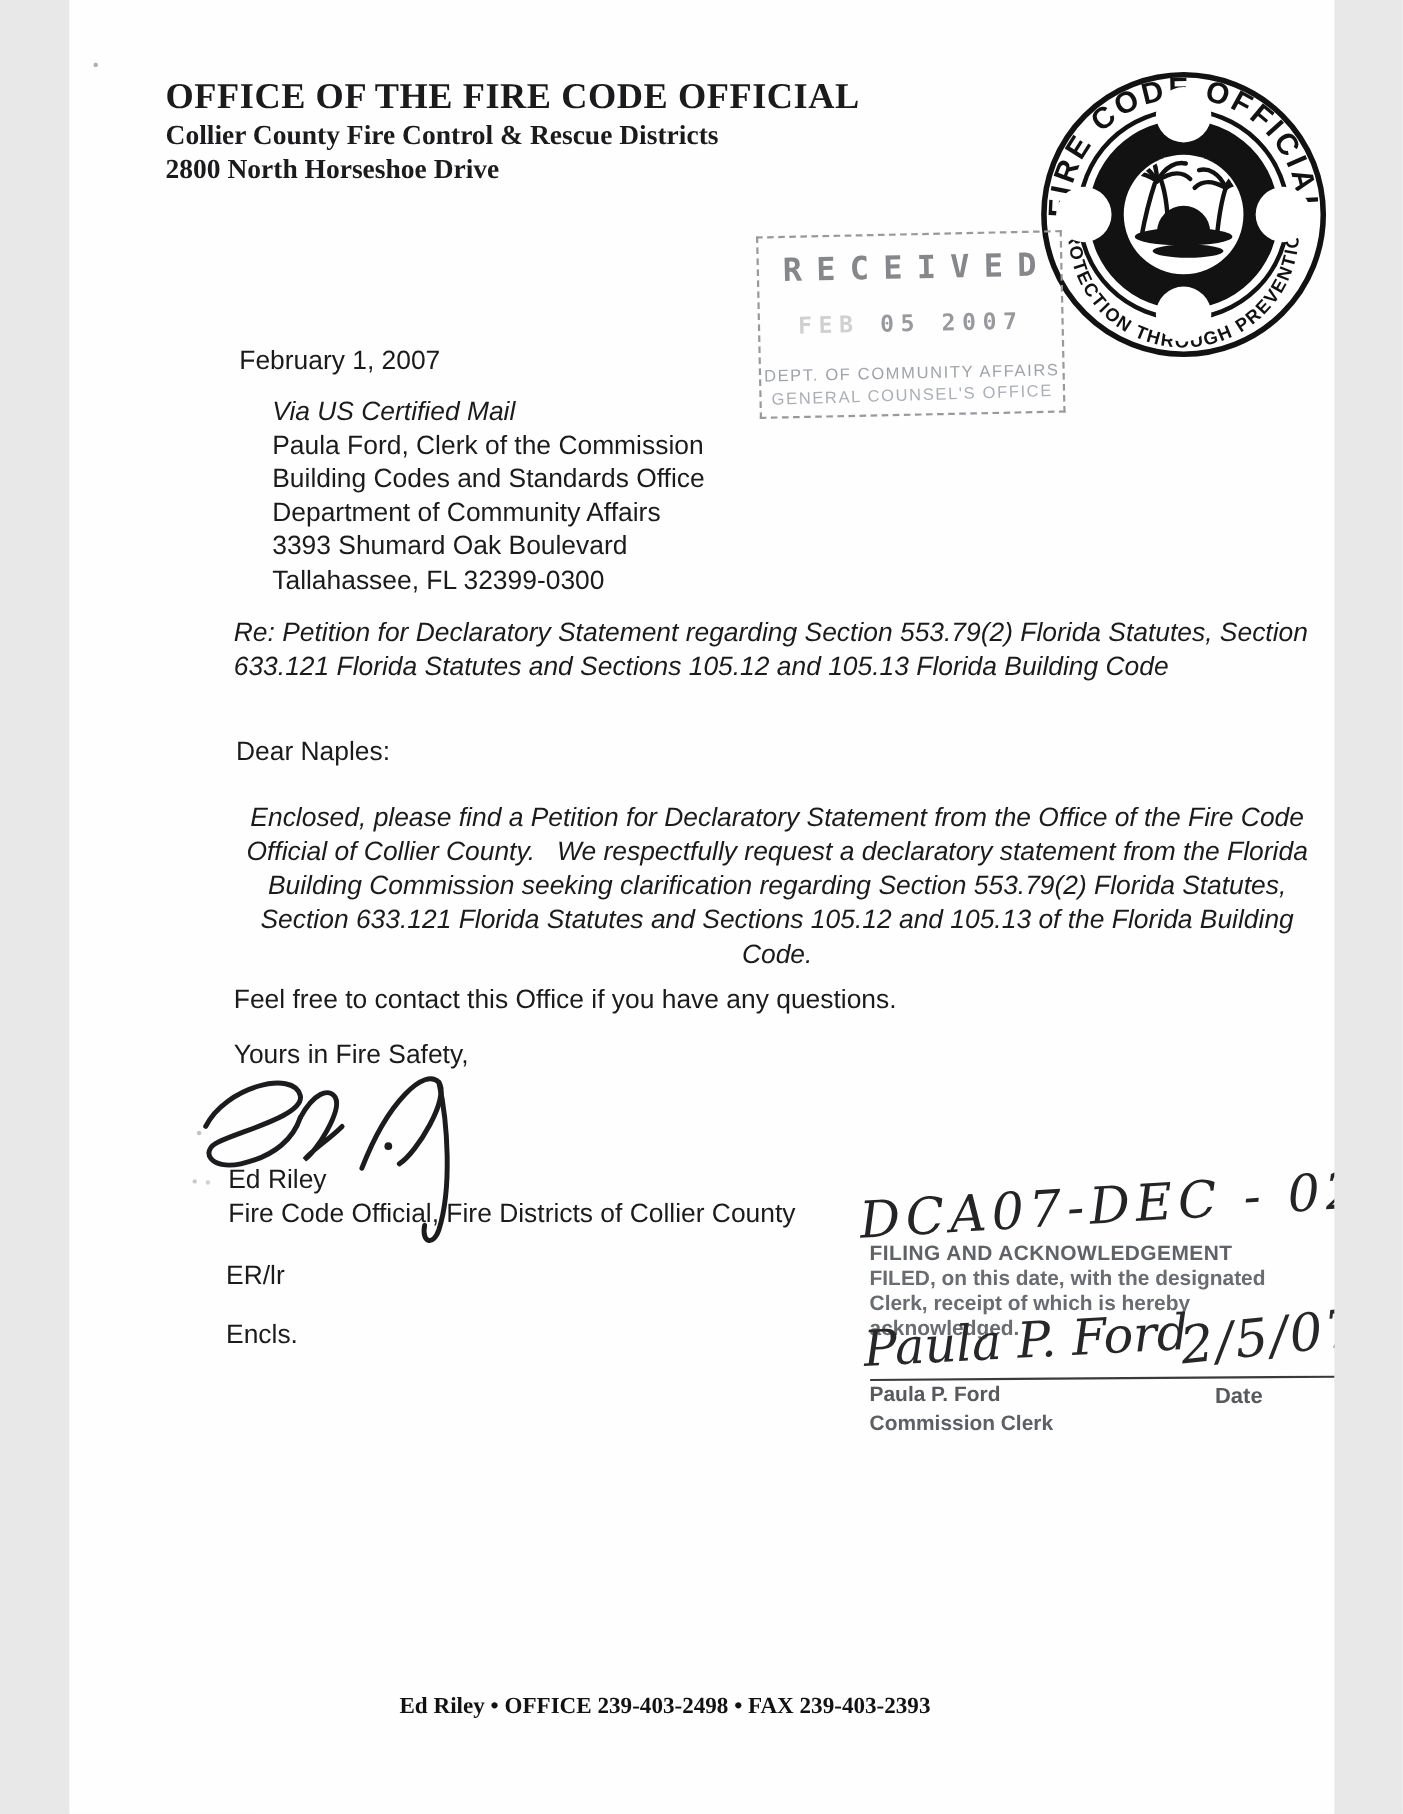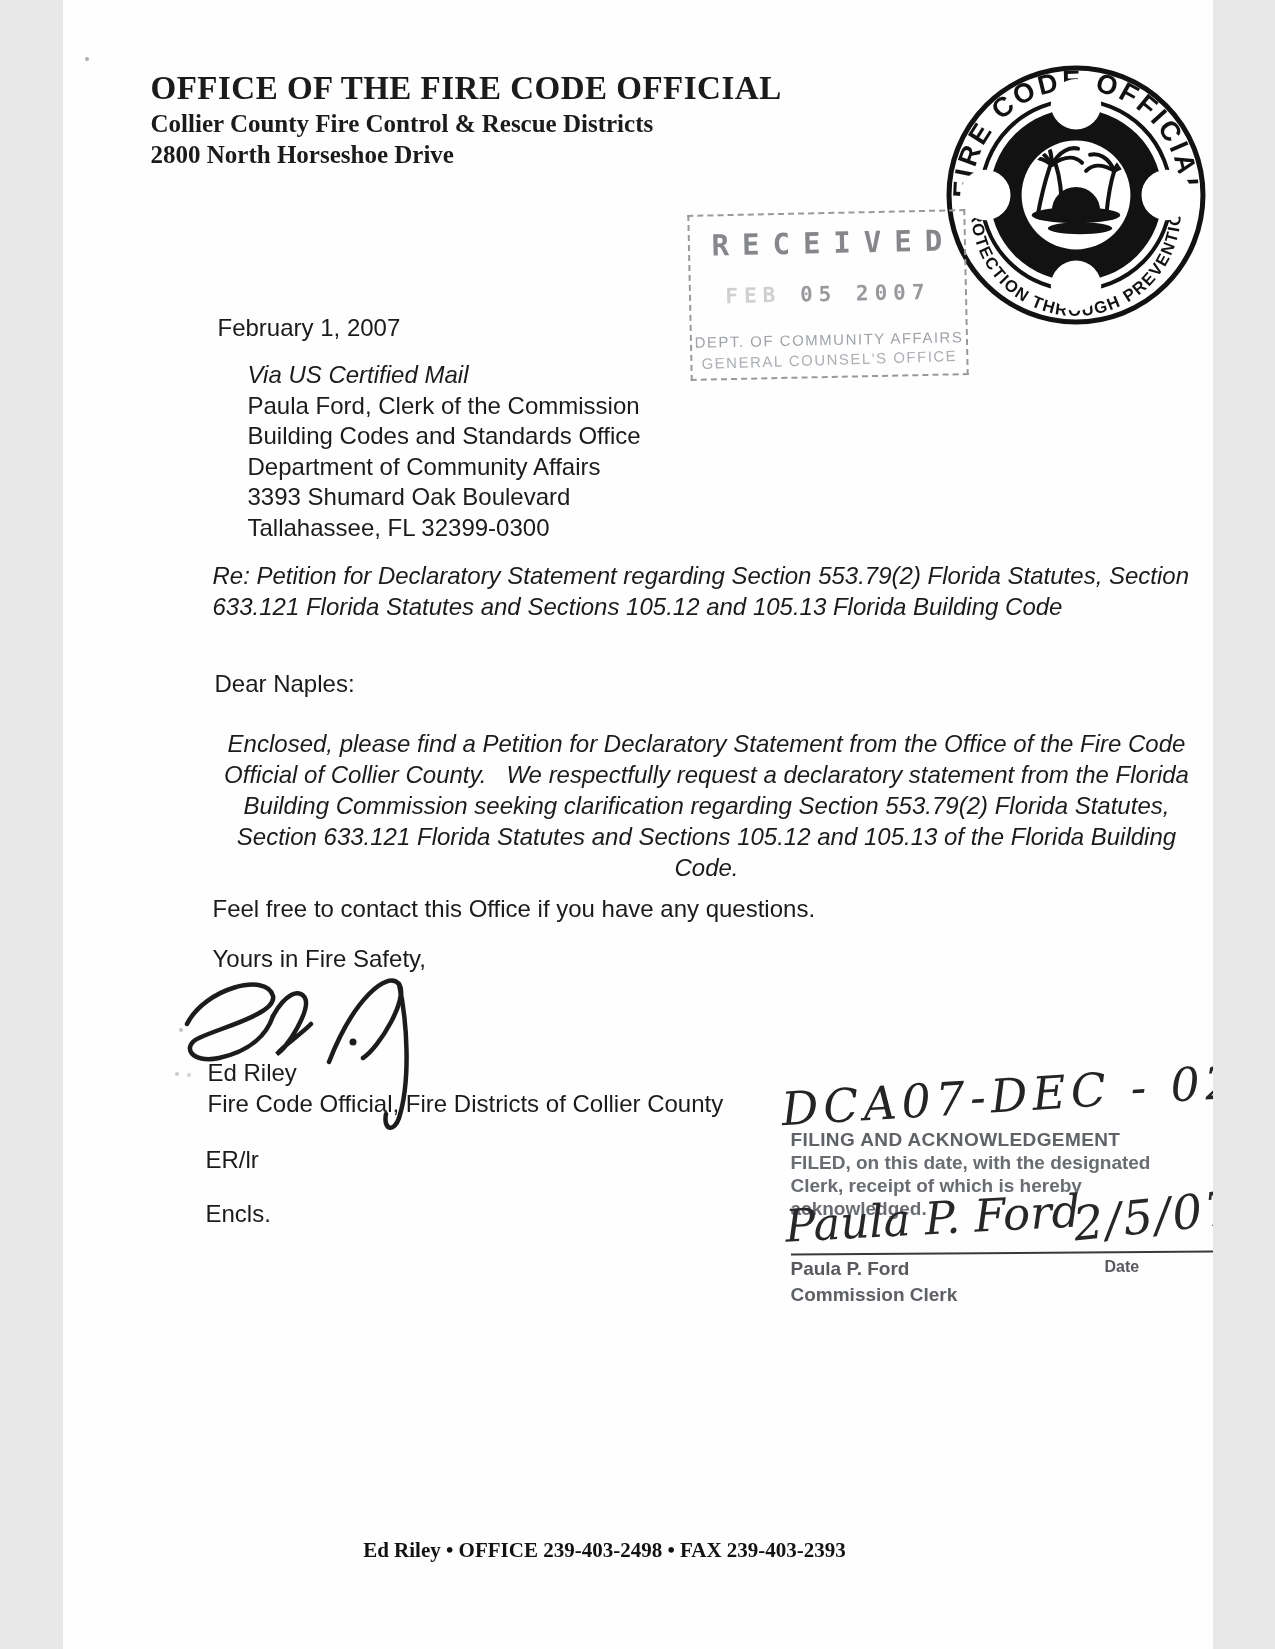--- a/index.html
+++ b/index.html
@@ -78,21 +78,21 @@
     font-family:"DejaVu Serif", serif;font-style:italic;
     font-size:45px;color:#27272a;transform:rotate(-3deg);white-space:nowrap;
   }
   .paula-date{
     left:1010px;top:1188px;
     font-family:"DejaVu Serif", serif;font-style:italic;
     font-size:47px;color:#27272a;transform:rotate(-6deg);letter-spacing:2px;
   }
   .sig-rule{left:728px;top:1252px;width:438px;height:2px;background:#3a3a3c;transform:rotate(-.4deg);}
   .filing-name{left:728px;top:1258px;font-size:19px;font-weight:bold;color:#57595c;}
-  .filing-datelbl{left:1042px;top:1258px;font-size:16px;font-weight:bold;color:#57595c;}
+  .filing-datelbl{left:1042px;top:1258px;font-size:20px;font-weight:bold;color:#57595c;}
   .filing-clerk{left:728px;top:1284px;font-size:19px;font-weight:bold;color:#5d6064;}
 
   
   .footer{
     left:0;top:1538px;width:100%;
     text-align:center;transform:translateX(-33px);
     font-family:"Liberation Serif", serif;font-weight:bold;font-size:21px;color:#121214;
   }
 
   

